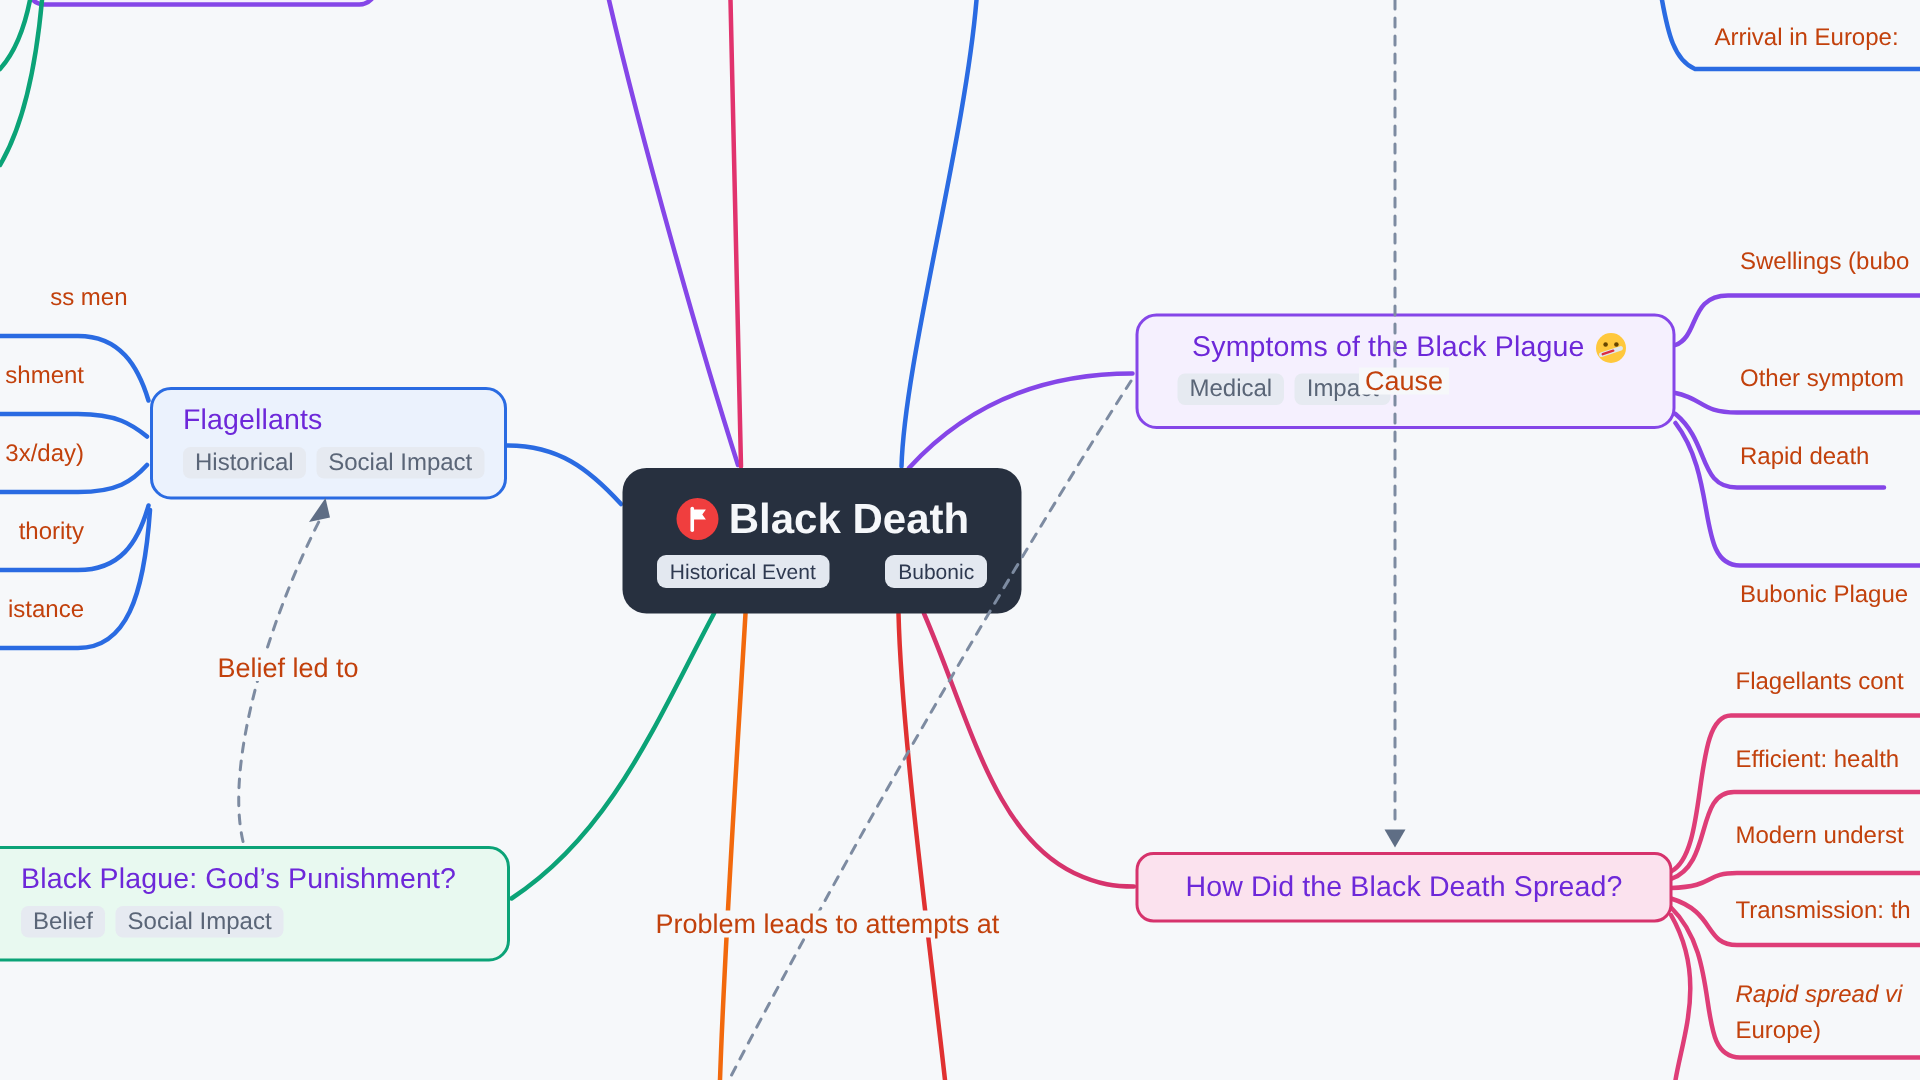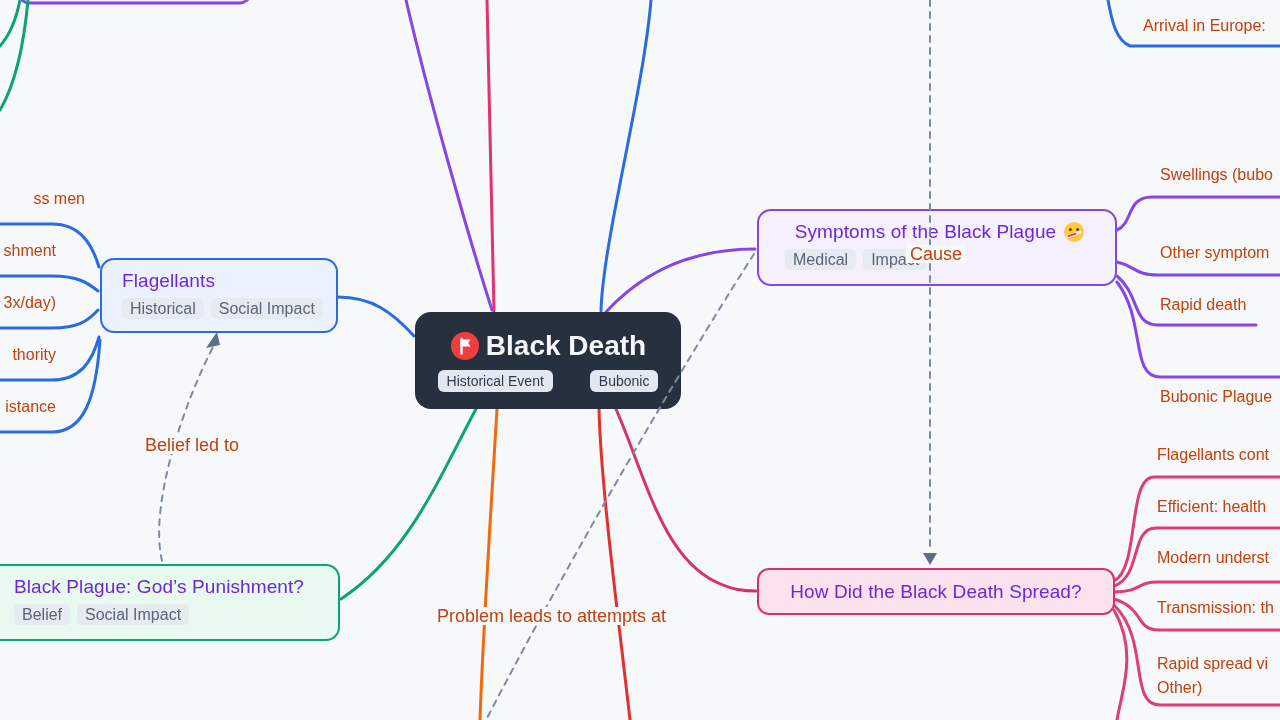--- a/index.html
+++ b/index.html
@@ -145,22 +145,22 @@
   <div class="child-label right-cut" style="left:1160px;top:165px;">Swellings (bubo</div>
   <div class="child-label right-cut" style="left:1160px;top:243px;">Other symptom</div>
   <div class="child-label right-cut" style="left:1160px;top:295px;">Rapid death</div>
   <div class="child-label right-cut" style="left:1160px;top:347px;margin-top:40px;">Bubonic Plague</div>
 
   <div class="child-label right-cut" style="left:1157px;top:445px;">Flagellants cont</div>
   <div class="child-label right-cut" style="left:1157px;top:497px;">Efficient: health</div>
   <div class="child-label right-cut" style="left:1157px;top:548px;">Modern underst</div>
   <div class="child-label right-cut" style="left:1157px;top:598px;">Transmission: th</div>
   <div class="child-label right-cut" style="left:1157px;top:652px;line-height:24px;">
-    <span style="display:block;">Rapid spread vi</span>
-    <span style="display:block;">Other)</span>
+    <span style="display:block;font-style:italic;">Rapid spread vi</span>
+    <span style="display:block;">Europe)</span>
   </div>
 
   <div class="child-label right-cut" style="left:1143px;top:16px;">Arrival in Europe:</div>
 
   <svg class="overlay" width="1280" height="720" viewBox="0 0 1280 720">
     <g fill="none" stroke="#7D8BA1" stroke-width="2" stroke-dasharray="6 6" stroke-linecap="round">
       <path d="M930,0 L930,552"></path>
       <path d="M754,254 C705,330 590,520 486,720"></path>
       <path d="M162,561 C149,505 183,405 214,345"></path>
     </g>

